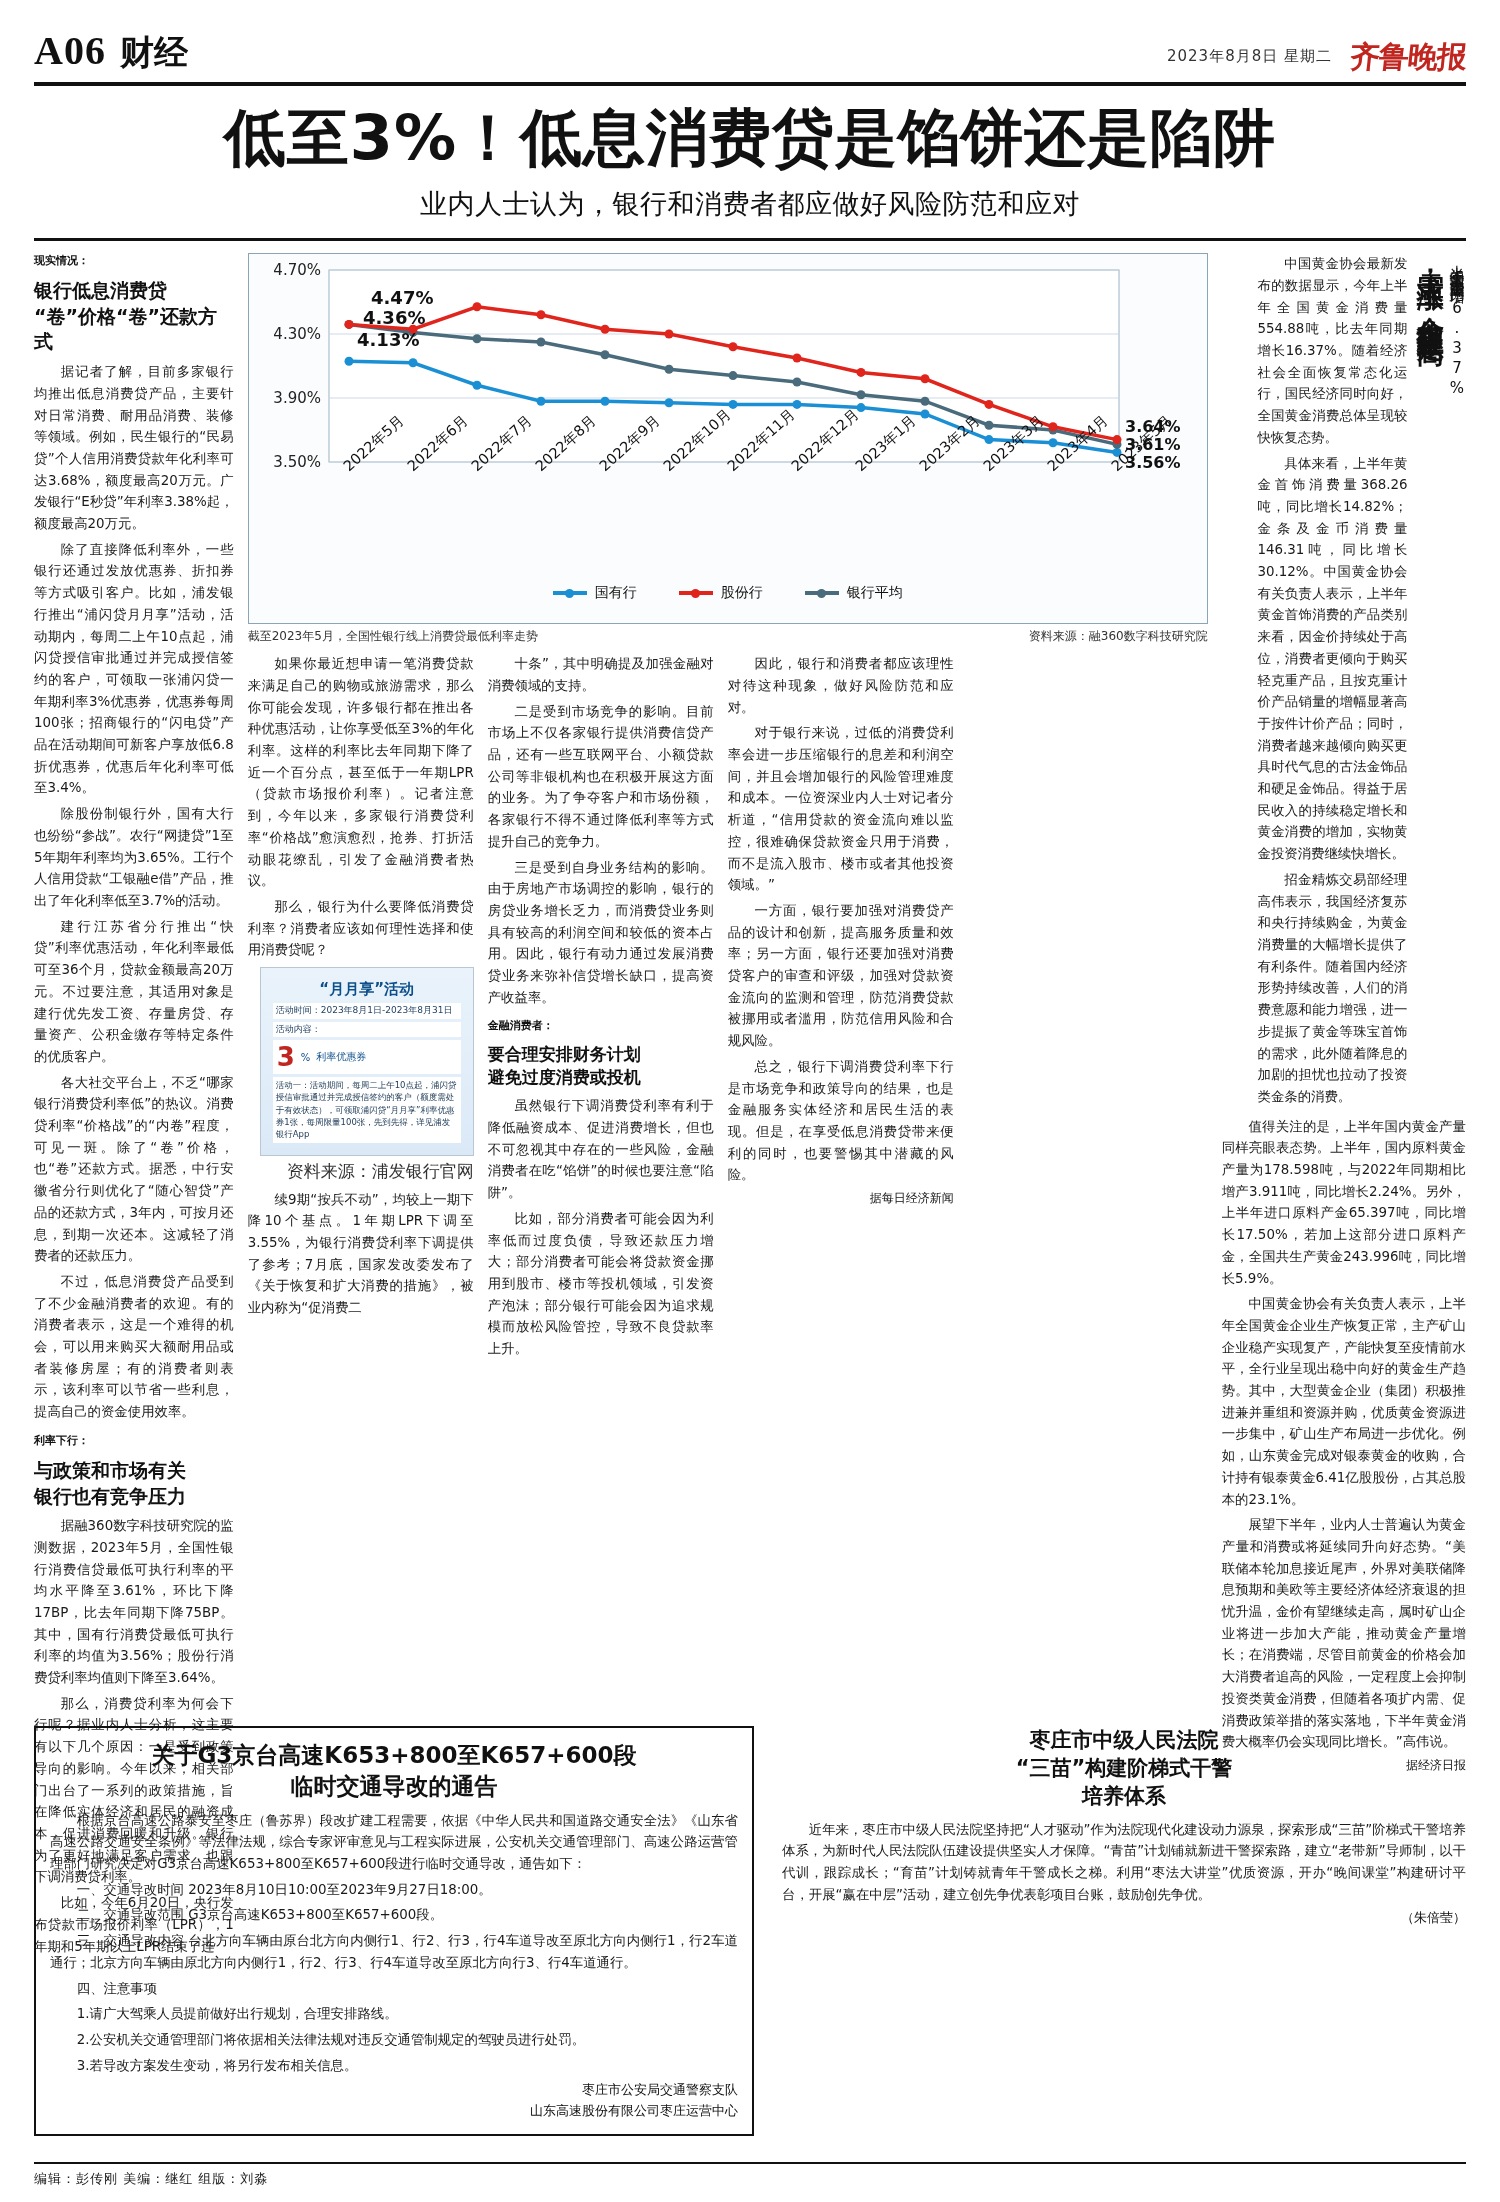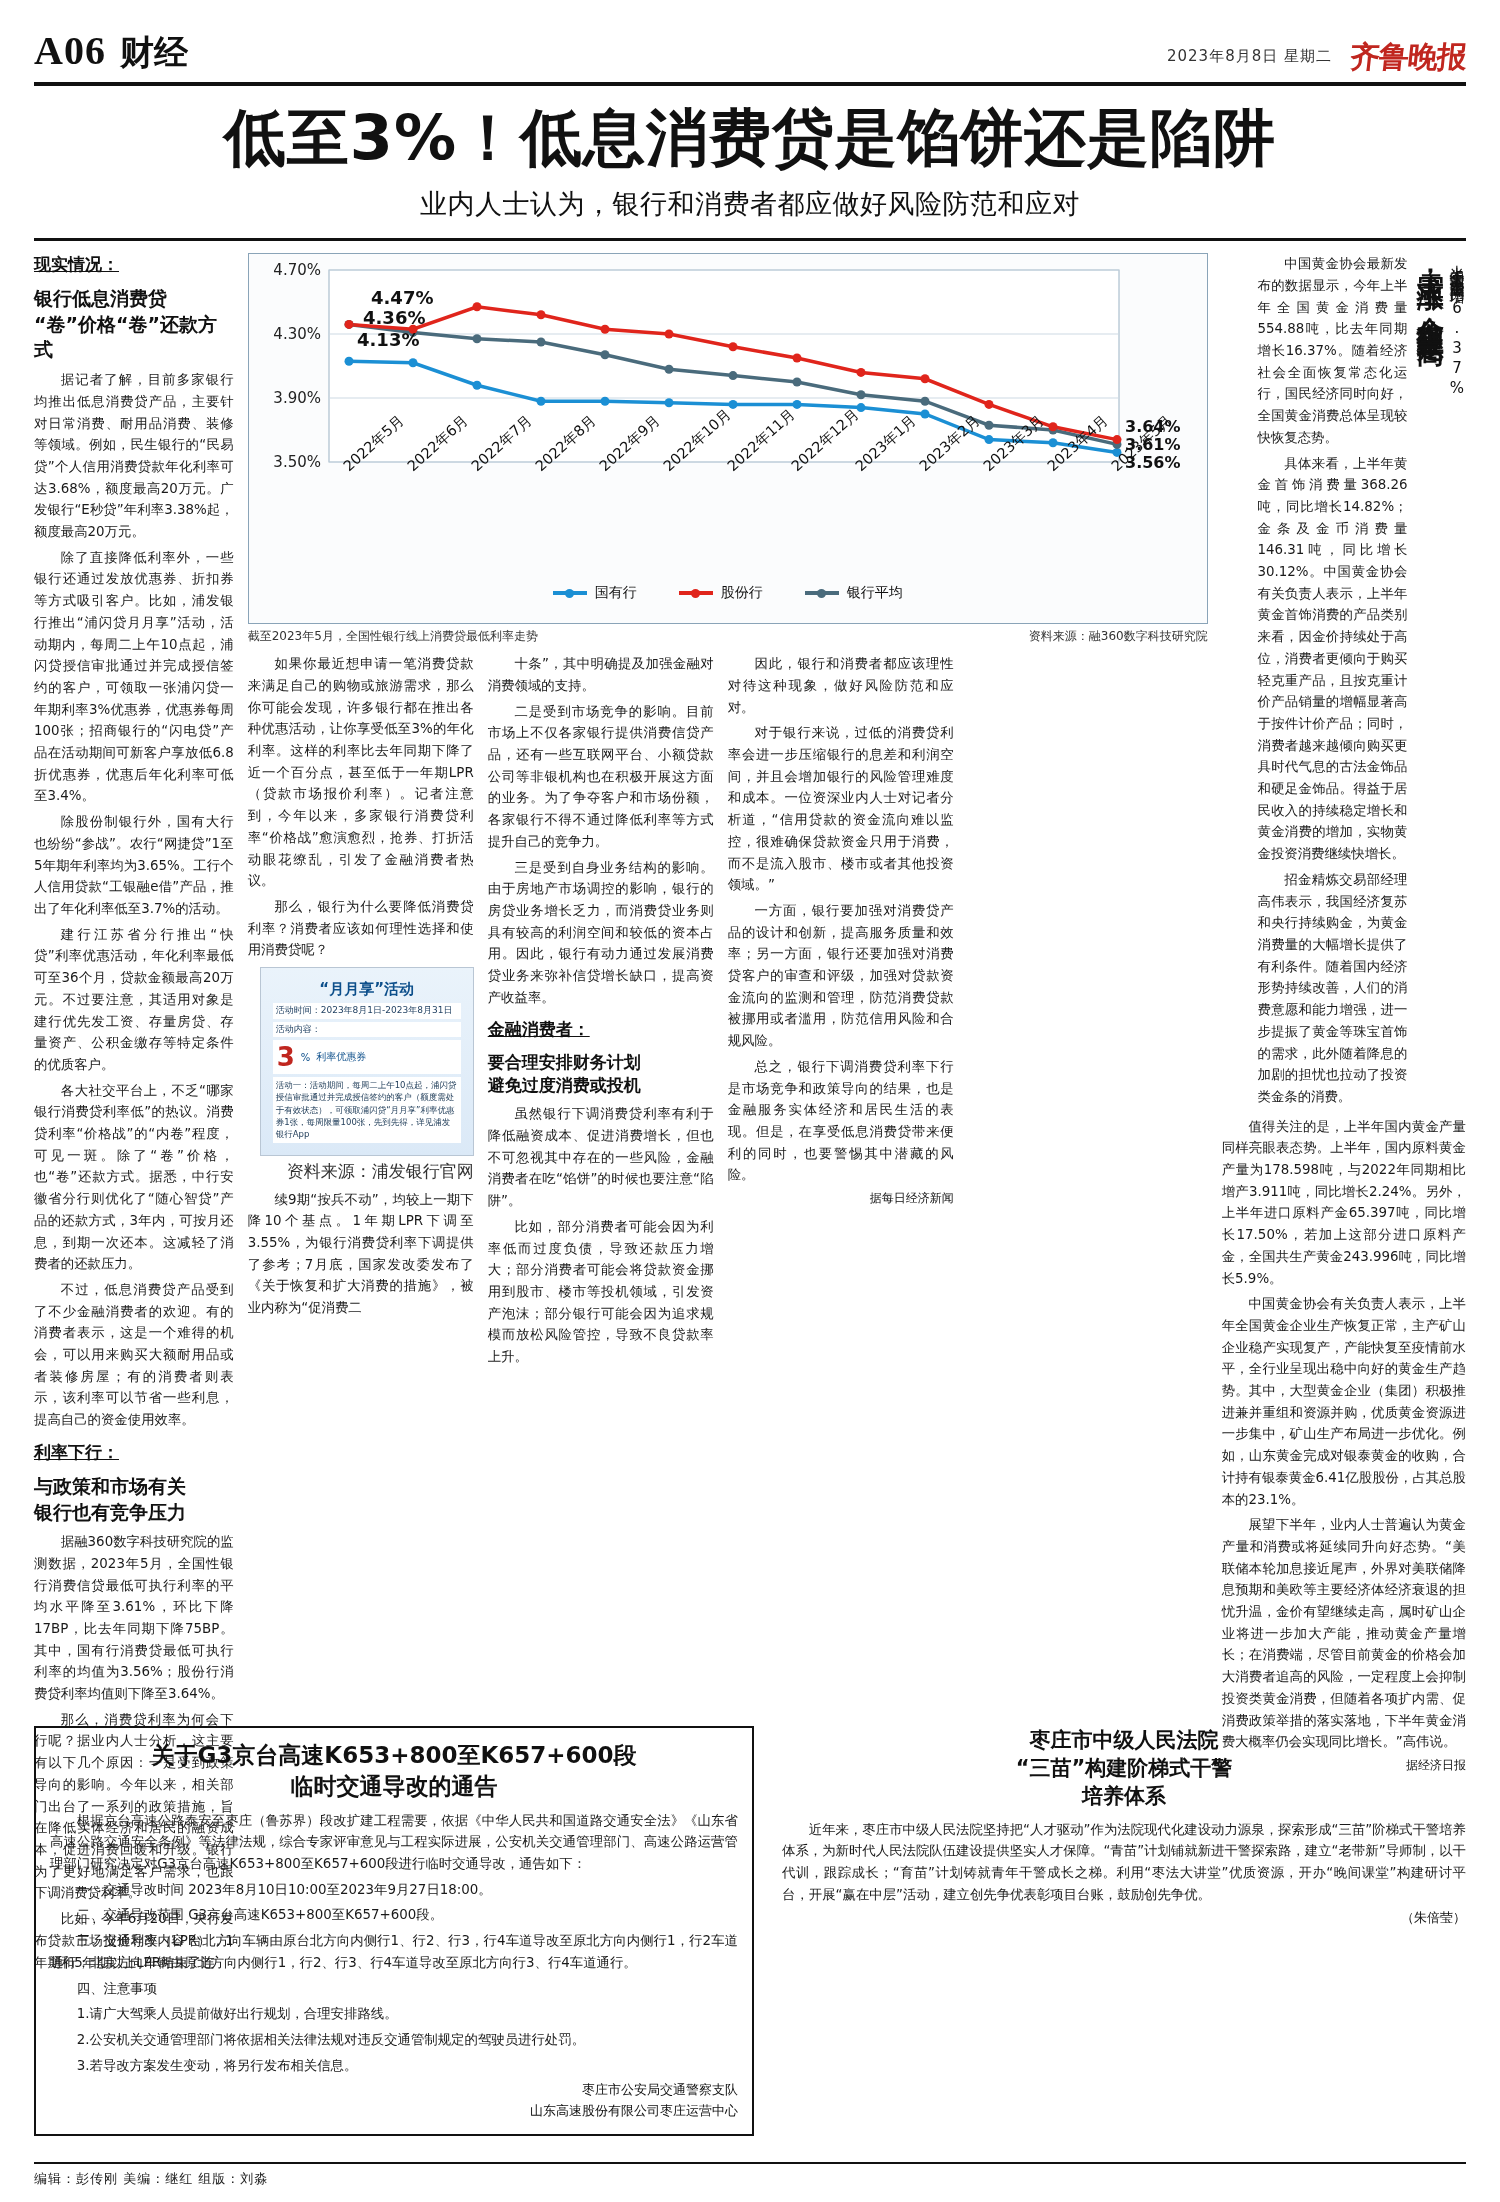--- a/index.html
+++ b/index.html
@@ -121,25 +121,24 @@
 
   .sub-head {
     font-size: 19px;
     font-weight: bold;
     line-height: 1.35;
     margin: 10px 0 6px 0;
     font-family: "DejaVu Sans", sans-serif;
   }
   .sub-head.small { font-size: 17px; }
   .label-line {
-    font-size: 17px;
+    font-size: 11px;
     font-weight: bold;
     margin-bottom: 2px;
     font-family: "DejaVu Sans", sans-serif;
-    text-decoration: underline;
   }
 
   
   .chart-wrap {
     border: 1px solid #8aa4b8;
     background: #fbfcfd;
     padding: 8px 10px 6px 10px;
     box-sizing: border-box;
     height: 371px;
     position: relative;

